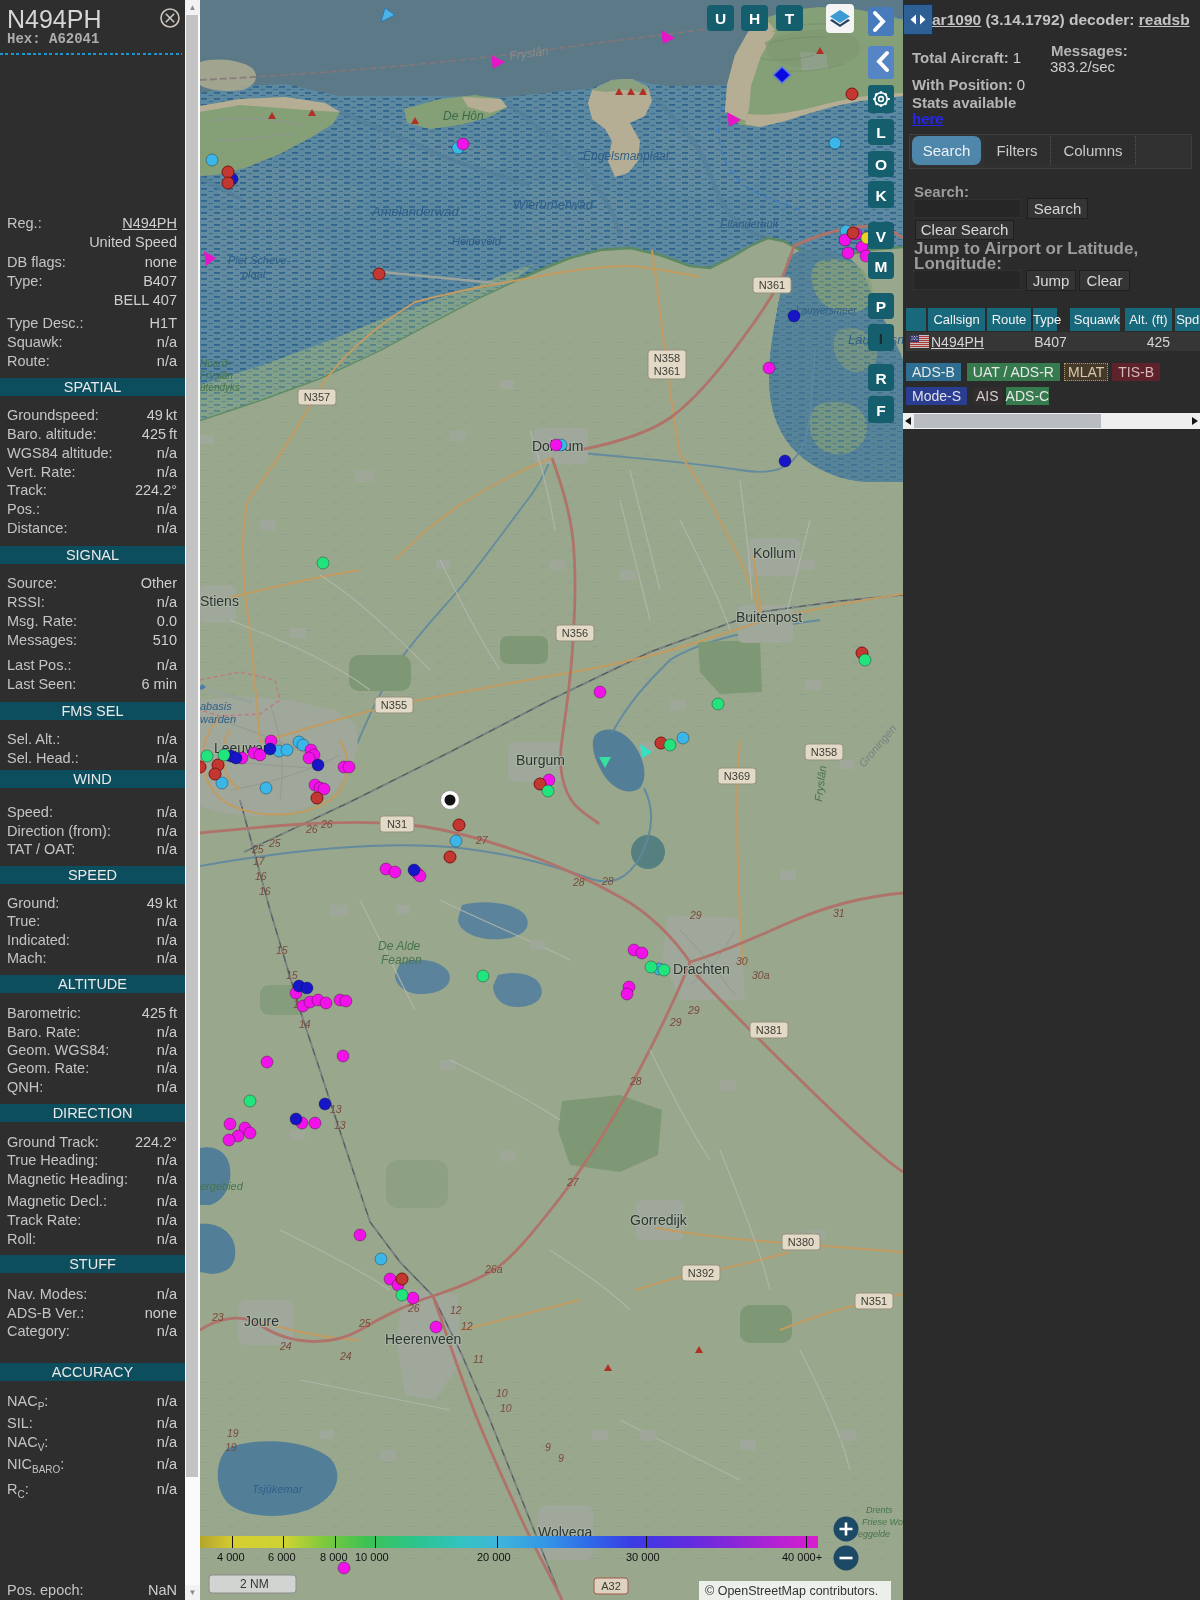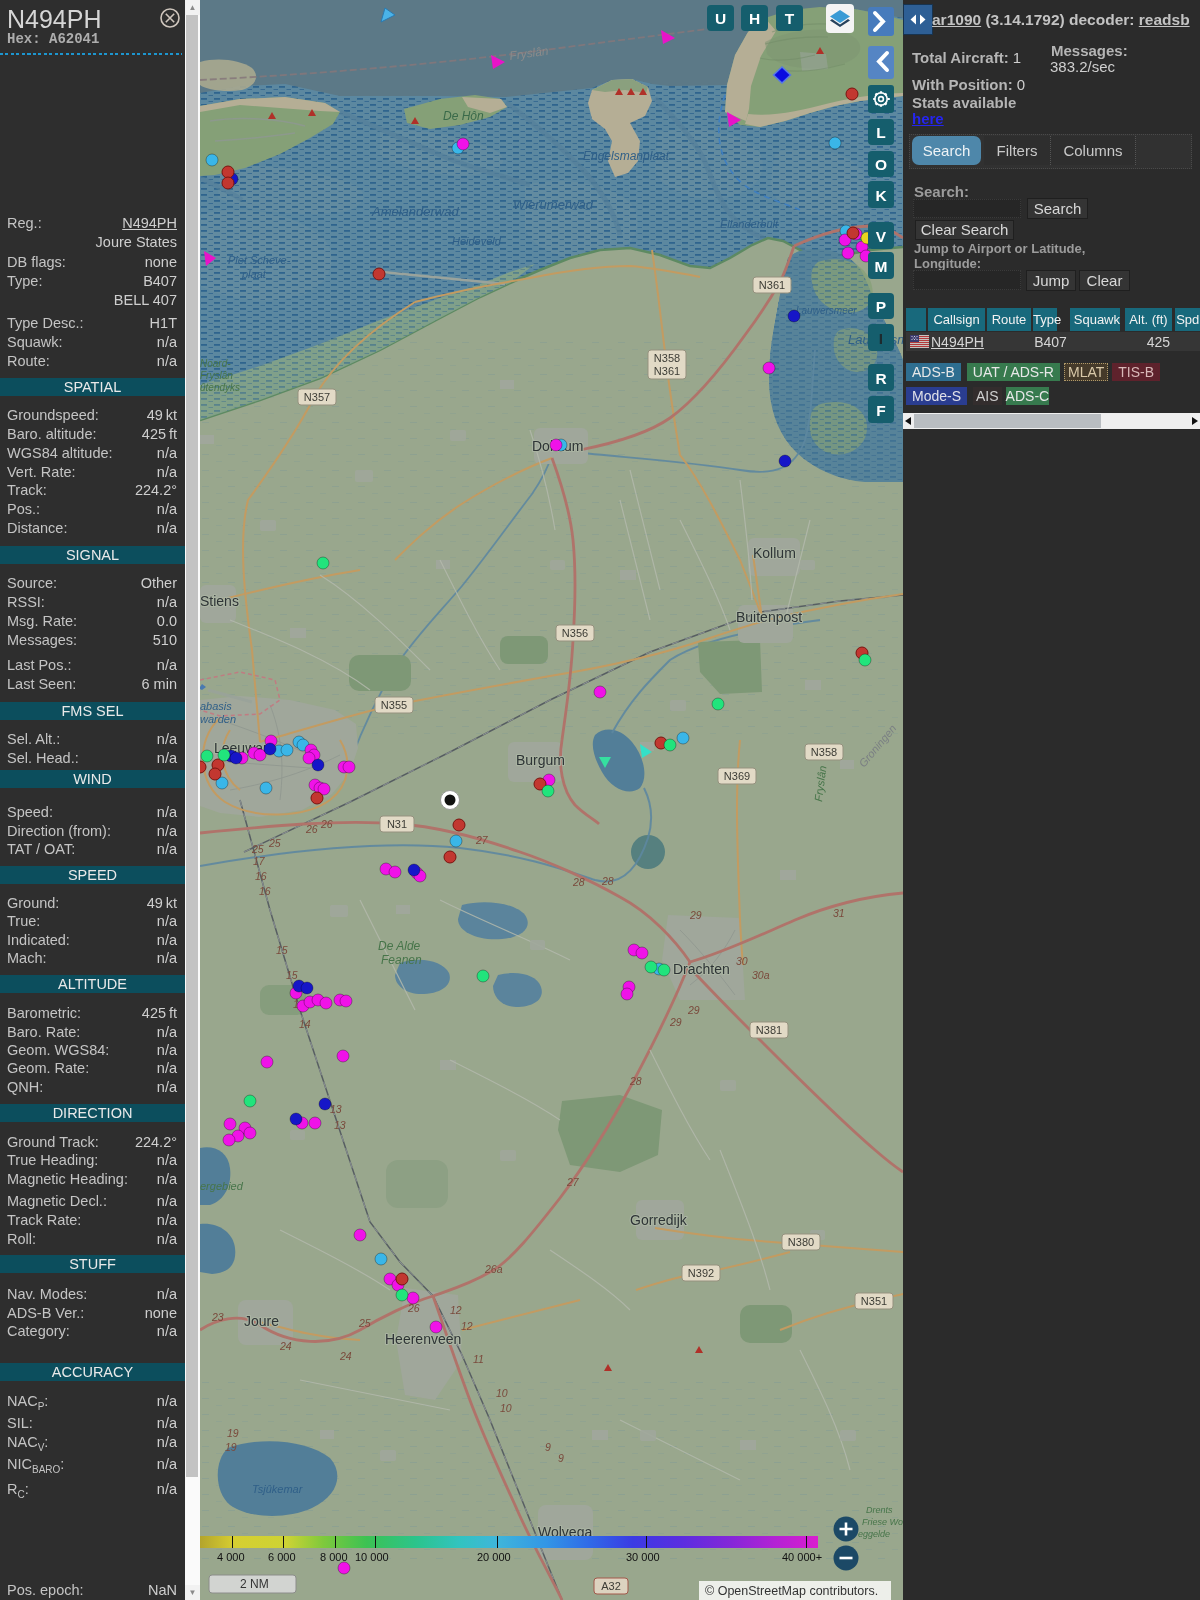--- a/index.html
+++ b/index.html
@@ -539,21 +539,21 @@
 <div id="left">
  <div id="title">N494PH</div>
  <svg id="closei" viewBox="0 0 20 20">
       <circle cx="10" cy="10" r="9" fill="none" stroke="#cfc6bd" stroke-width="1.6"></circle>
       <path d="M5.8 5.8L14.2 14.2M14.2 5.8L5.8 14.2" stroke="#cfc6bd" stroke-width="1.6"></path>
     </svg>
  <div id="hexline">Hex: A62041</div>
  <div id="dash"></div>
  <div class="r" style="top:215px">Reg.:<b><u>N494PH</u></b></div>
  <div class="r" style="top:234px">
-      <b>Joure States</b>
+      <b>United Speed</b>
     </div>
  <div class="r" style="top:254px">DB flags:<b>none</b></div>
  <div class="r" style="top:273px">Type:<b>B407</b></div>
  <div class="r" style="top:292px">
       <b>BELL 407</b>
     </div>
  <div class="r" style="top:315px">Type Desc.:<b>H1T</b></div>
  <div class="r" style="top:334px">Squawk:<b>n/a</b></div>
  <div class="r" style="top:353px">Route:<b>n/a</b></div>
  <div class="sec" style="top:378px">SPATIAL</div>
@@ -625,21 +625,21 @@
  <div style="position:absolute;left:9px;top:94px;font-size:15px;font-weight:bold;color:#b5b5b5;">Stats available</div>
  <div style="position:absolute;left:9px;top:110px;font-size:15px;font-weight:bold;"><a href="#" style="color:#2525ee;">here</a></div>
  <div style="position:absolute;left:6px;top:134px;width:281px;height:33px;background:#313131;border:1px dotted #4a4a4a;"></div>
  <div style="position:absolute;left:9px;top:136px;width:69px;height:29px;background:#4e87aa;border-radius:7px;color:#eef3f6;text-align:center;font-size:15px;line-height:29px;">Search</div>
  <div style="position:absolute;left:81px;top:136px;width:66px;height:29px;background:#2e2e2e;border-right:1px dotted #555;color:#c9c9c9;text-align:center;font-size:15px;line-height:29px;">Filters</div>
  <div style="position:absolute;left:148px;top:136px;width:84px;height:29px;background:#2e2e2e;border-right:1px dotted #555;color:#c9c9c9;text-align:center;font-size:15px;line-height:29px;">Columns</div>
  <div style="position:absolute;left:11px;top:183px;font-size:15px;font-weight:bold;color:#9c9c9c;">Search:</div>
  <div style="position:absolute;left:10px;top:199px;width:106px;height:17px;background:#262626;border:1px dotted #3a3a3a;"></div>
  <div class="btn" style="position:absolute;left:124px;top:198px;width:59px;height:19px;line-height:19px;">Search</div>
  <div class="btn" style="position:absolute;left:12px;top:220px;width:97px;height:18px;line-height:18px;">Clear Search</div>
- <div style="position:absolute;left:11px;top:241px;font-size:13px;font-weight:bold;color:#9c9c9c;line-height:15px;">Jump to Airport or Latitude,<br>Longitude:</div>
+ <div style="position:absolute;left:11px;top:241px;font-size:17px;font-weight:bold;color:#9c9c9c;line-height:15px;">Jump to Airport or Latitude,<br>Longitude:</div>
  <div style="position:absolute;left:10px;top:270px;width:106px;height:18px;background:#262626;border:1px dotted #3a3a3a;"></div>
  <div class="btn" style="position:absolute;left:123px;top:270px;width:48px;height:19px;line-height:19px;">Jump</div>
  <div class="btn" style="position:absolute;left:176px;top:270px;width:49px;height:19px;line-height:19px;">Clear</div>
  <div style="position:absolute;left:3px;top:308px;width:294px;height:23px;">
   <div style="position:absolute;left:0px;width:20px;height:23px;background:#18697c;"></div>
   <div style="position:absolute;left:22px;width:57px;height:23px;background:#18697c;color:#f2f2f2;font-size:13px;text-align:center;line-height:23px;">Callsign</div>
   <div style="position:absolute;left:81px;width:44px;height:23px;background:#18697c;color:#f2f2f2;font-size:13px;text-align:center;line-height:23px;">Route</div>
   <div style="position:absolute;left:127px;width:24px;height:23px;background:#18697c;color:#f2f2f2;font-size:13px;text-align:center;line-height:23px;">Type</div>
   <div style="position:absolute;left:164px;width:50px;height:23px;background:#18697c;color:#f2f2f2;font-size:13px;text-align:right;line-height:23px;">Squawk</div>
   <div style="position:absolute;left:219px;width:47px;height:23px;background:#18697c;color:#f2f2f2;font-size:13px;text-align:center;line-height:23px;">Alt. (ft)</div>

